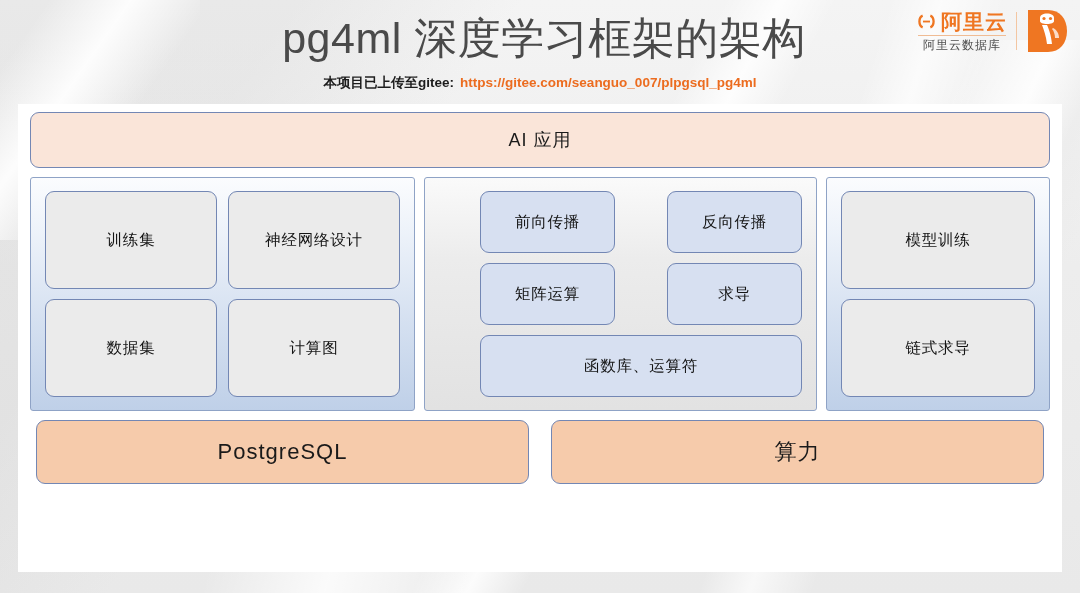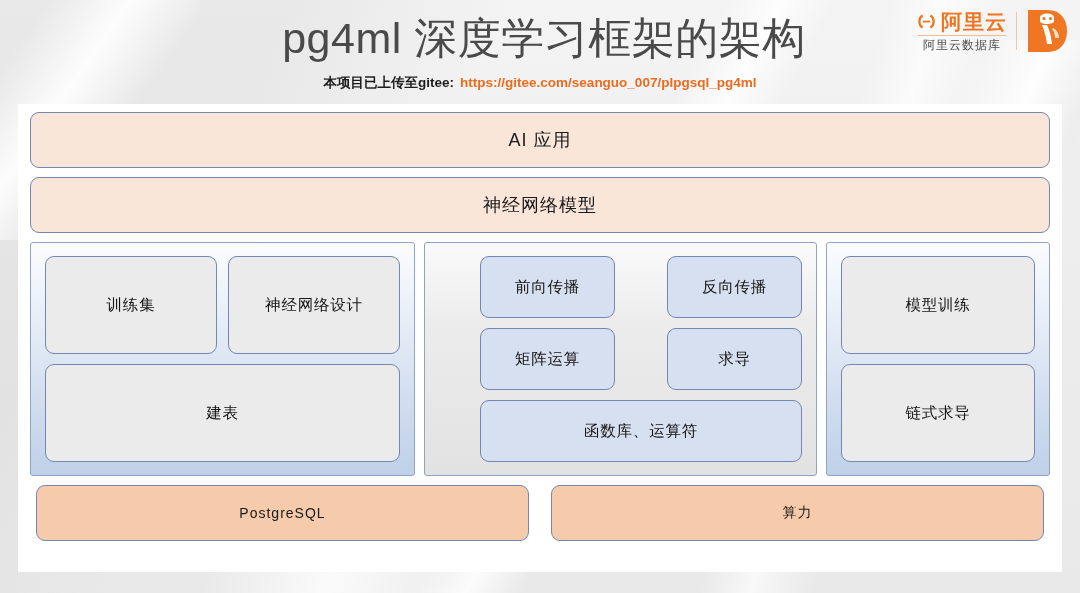--- a/index.html
+++ b/index.html
@@ -121,23 +121,23 @@
     color: #1a1a1a;
     letter-spacing: 1px;
   }
   .bar-top {
     background: #fae5d9;
     height: 56px;
     flex: none;
   }
   .bar-bottom {
     background: #f6cbab;
-    height: 56px;
+    height: 64px;
     flex: 1;
-    font-size: 14px;
+    font-size: 22px;
   }
 
   .mid-row {
     display: flex;
     gap: 9px;
     height: 234px;
     flex: none;
   }
   .panel {
     border: 1.3px solid #8fa3c6;
@@ -218,31 +218,31 @@
       <path d="M16 17 C18 22 20 28 21 36 L26 36 C25 27 23 21 21 17 Z" fill="#ffffff"></path>
       <path d="M27 20 C31 22 33 26 33 30 L29 30 C29 27 28 23 26 21 Z" fill="#ffffff" opacity="0.75"></path>
     </svg>
   </div>
 
 </div>
 
 <div class="canvas">
 
   <div class="bar bar-top">AI 应用</div>
-  <div class="bar bar-top">神经网络模型</div>
 
   <div class="mid-row">
 
     <div class="panel panel-blue panel-left">
       <div class="cell-row">
         <div class="cell cell-gray">训练集</div>
         <div class="cell cell-gray">神经网络设计</div>
       </div>
       <div class="cell-row">
-        <div class="cell cell-gray cell-wide">建表</div>
+        <div class="cell cell-gray">数据集</div>
+        <div class="cell cell-gray">计算图</div>
       </div>
     </div>
 
     <div class="panel panel-gray panel-mid">
       <div class="cell-row">
         <div class="cell cell-blue">前向传播</div>
         <div class="cell cell-blue">反向传播</div>
       </div>
       <div class="cell-row">
         <div class="cell cell-blue">矩阵运算</div>

